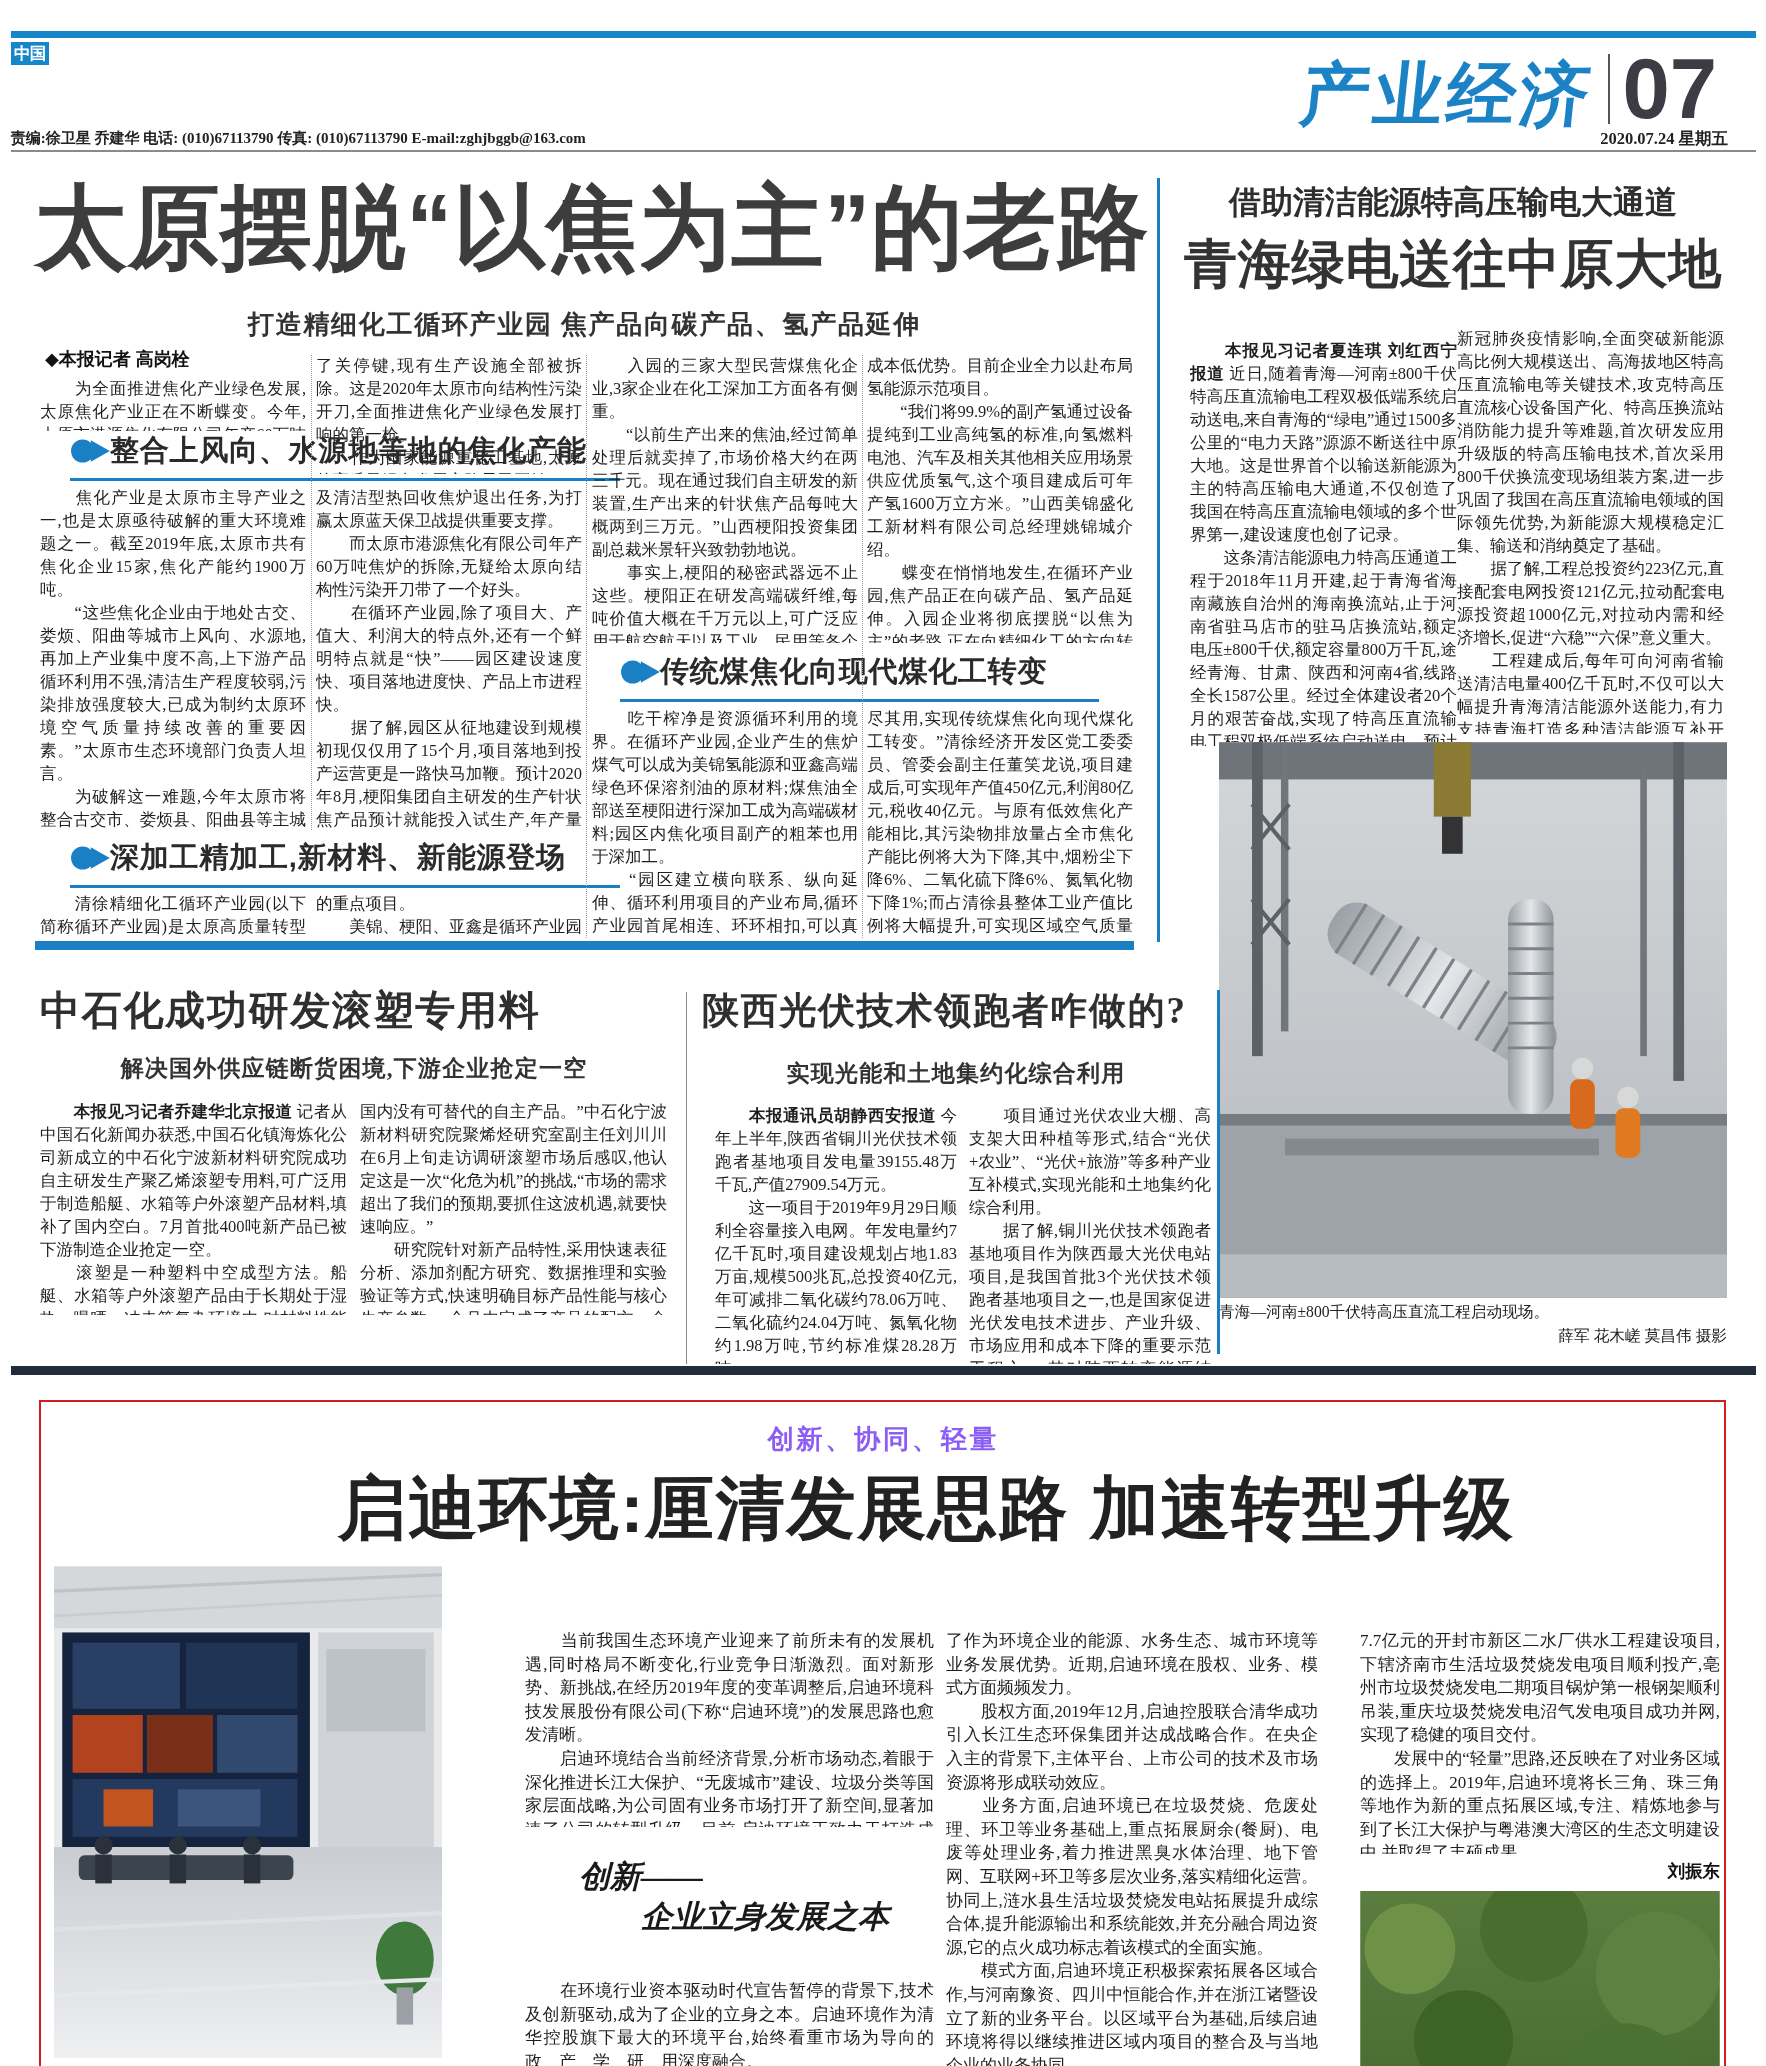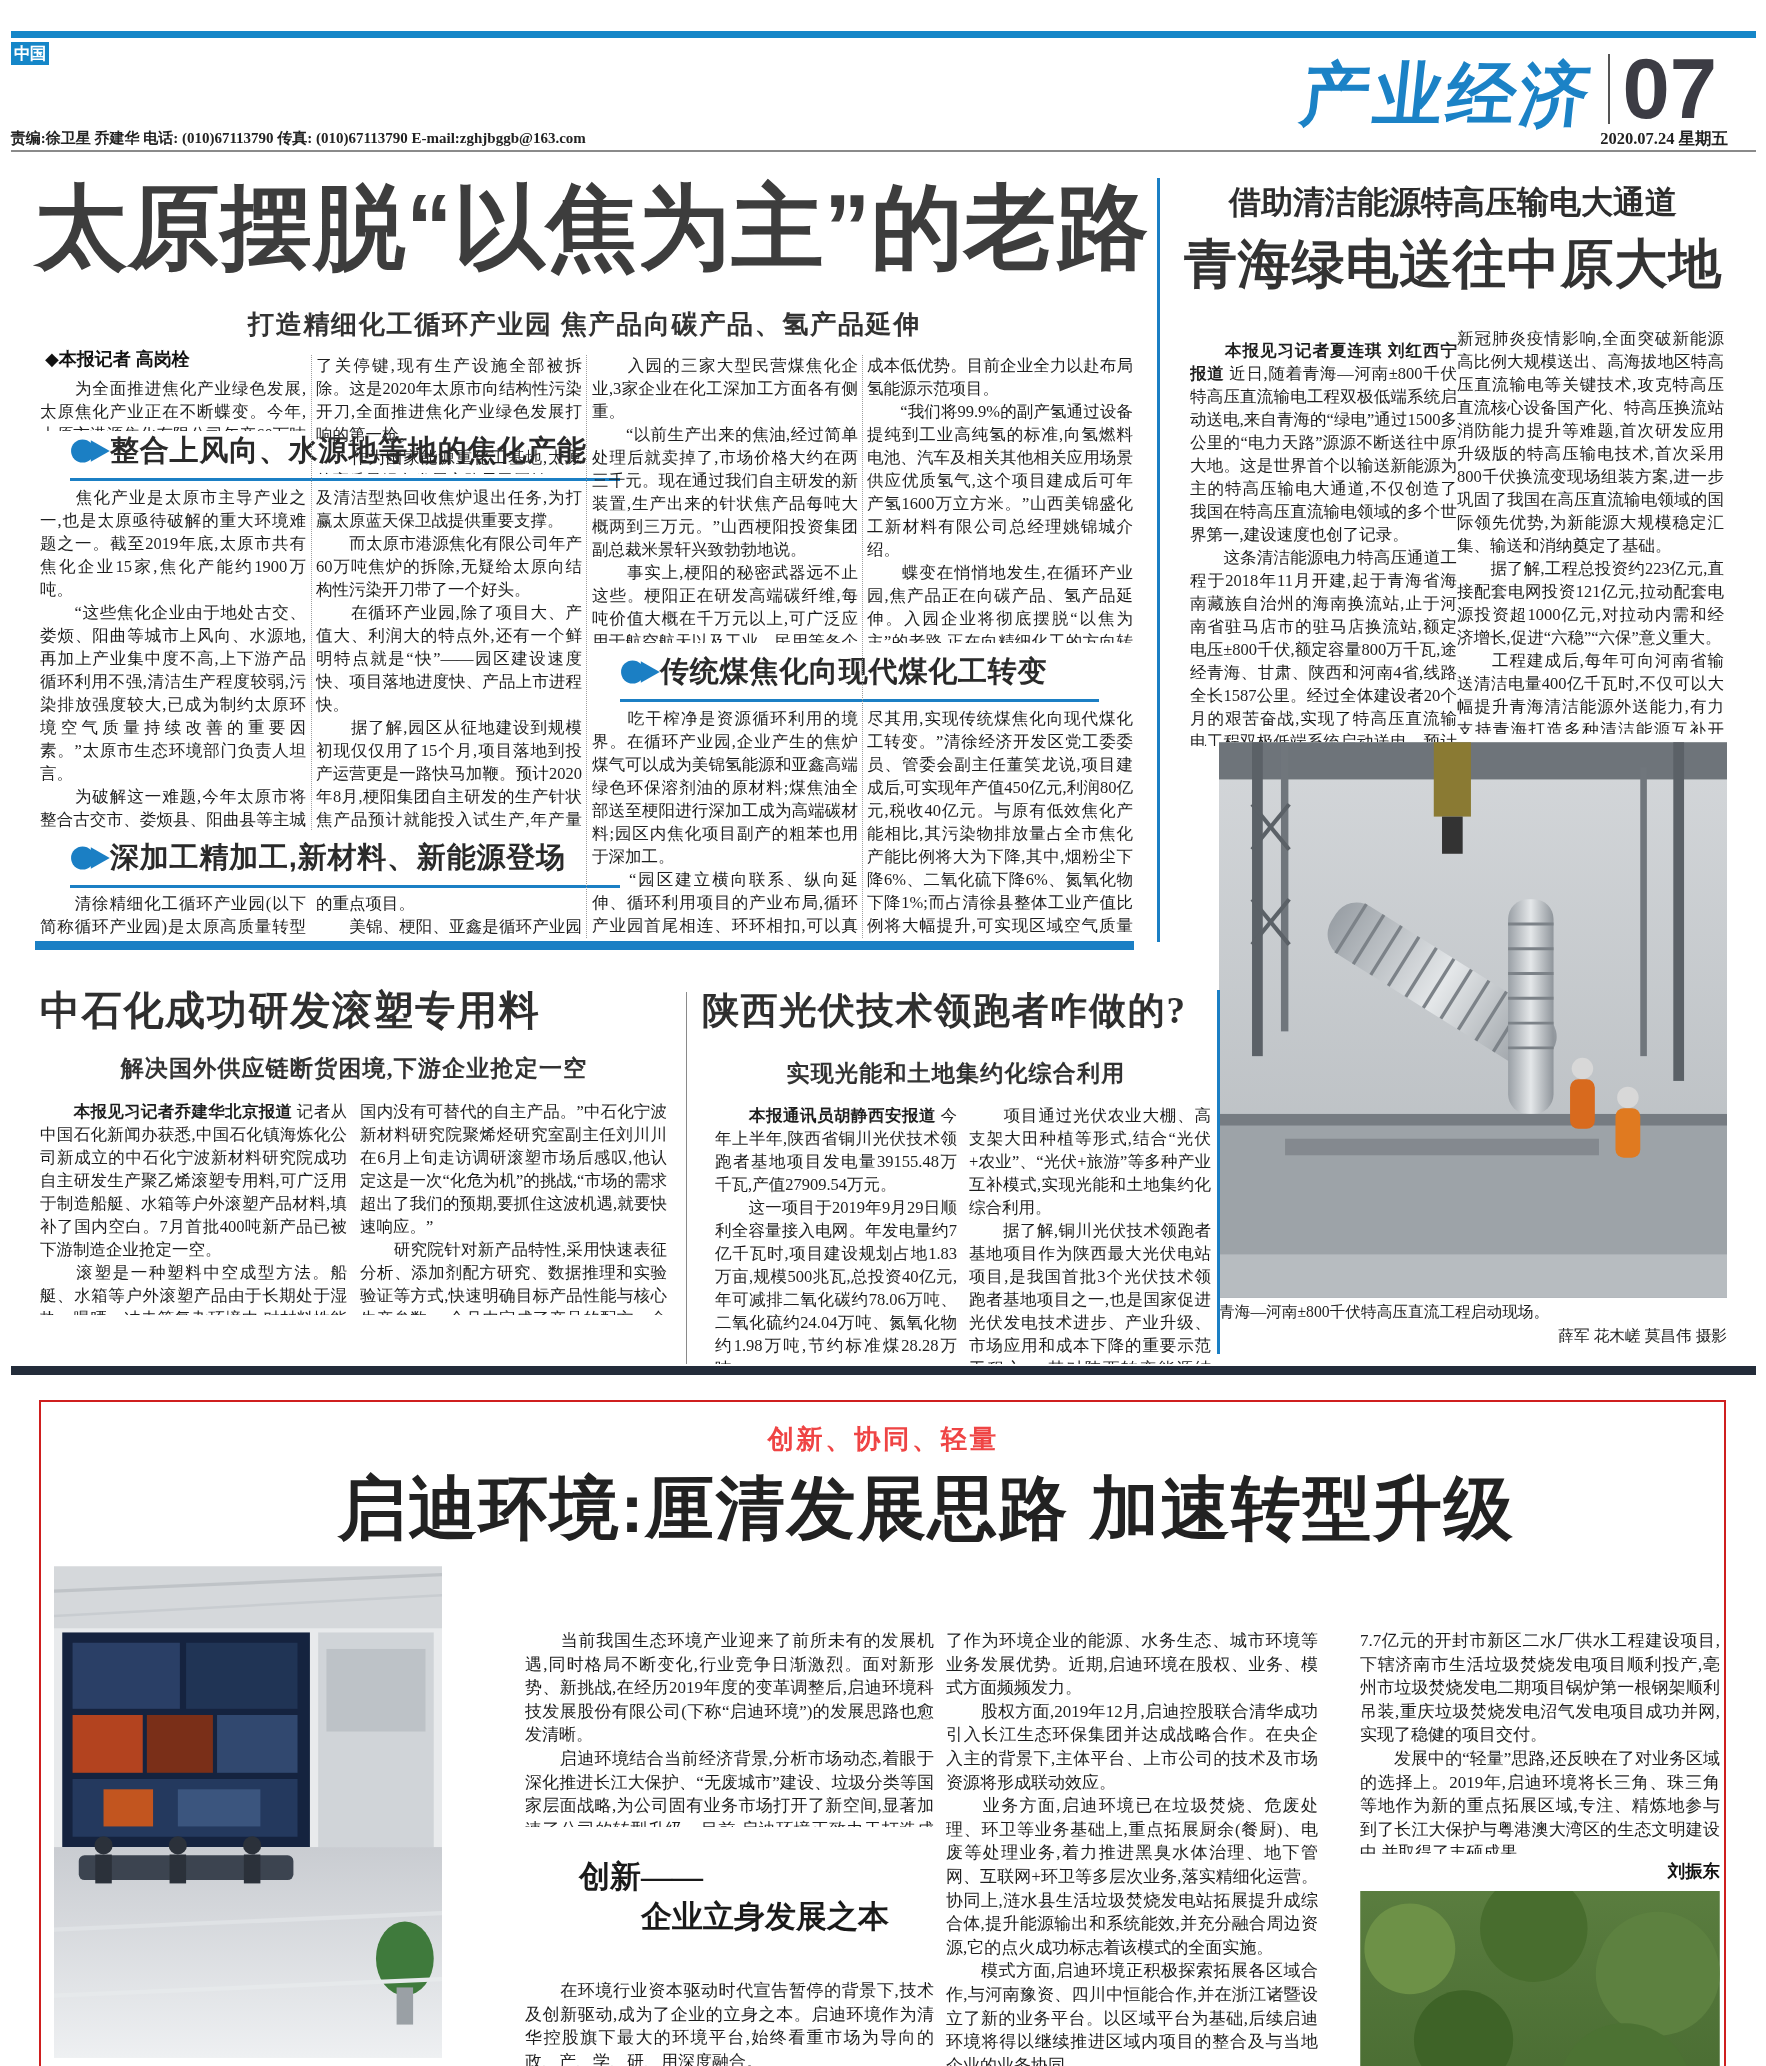--- a/index.html
+++ b/index.html
@@ -46,21 +46,21 @@
   .photocap{font-size:15.7px;color:#222;}
 
   
   .m-headline{font-weight:bold;font-size:40px;color:#2f2f2f;letter-spacing:1.7px;white-space:nowrap;}
   .m-subhead{font-weight:bold;font-size:23px;color:#333;text-align:center;letter-spacing:1.2px;}
   .grayvert{width:1.2px;background:#8a8a8a;}
 
   
   .redbox{left:39px;top:1400px;width:1683px;height:1066px;border:2.5px solid #cf1f1f;}
   .b-kicker{left:39px;top:1422px;width:1688px;text-align:center;
-        font-family:"Liberation Sans","DejaVu Sans",sans-serif;font-weight:bold;font-size:26.4px;color:#ef4444;letter-spacing:2.5px;}
+        font-family:"Liberation Sans","DejaVu Sans",sans-serif;font-weight:bold;font-size:26.4px;color:#8b5cf6;letter-spacing:2.5px;}
   .b-headline{left:39px;top:1463px;width:1688px;text-align:center;
         font-family:"Liberation Sans","DejaVu Sans",sans-serif;font-weight:bold;
         font-size:69px;color:#222;letter-spacing:1.7px;white-space:nowrap;padding-left:43px;}
   .subsub{font-weight:bold;font-size:31px;line-height:40px;color:#1a1a1a;white-space:pre-line;}
   .author{font-weight:bold;font-size:17.4px;color:#111;text-align:right;}
   svg{display:block;}
 </style>
 </head>
 <body>
 
@@ -264,21 +264,21 @@
         <rect x="460" y="698" width="40" height="70" fill="#2b313a"></rect>
       <ellipse cx="850" cy="950" rx="70" ry="90" fill="#3f7a3c"></ellipse>
       <rect x="830" y="1020" width="40" height="90" fill="#9aa0a5"></rect>
       <line x1="0" y1="880" x2="940" y2="840" stroke="#dfe2e5" stroke-width="10"></line>
       <line x1="0" y1="1040" x2="940" y2="1000" stroke="#e6e9eb" stroke-width="10"></line>
     </svg>
   </div>
 
   <div class="abs bodytxt" style="left:525px;top:1629px;width:409px;height:198px;font-size:17px;line-height:23.6px;">　　当前我国生态环境产业迎来了前所未有的发展机遇,同时格局不断变化,行业竞争日渐激烈。面对新形势、新挑战,在经历2019年度的变革调整后,启迪环境科技发展股份有限公司(下称“启迪环境”)的发展思路也愈发清晰。
 　　启迪环境结合当前经济背景,分析市场动态,着眼于深化推进长江大保护、“无废城市”建设、垃圾分类等国家层面战略,为公司固有业务市场打开了新空间,显著加速了公司的转型升级。目前,启迪环境正致力于打造成为“技术+服务”驱动的轻量级全产业链环境综合治理服务商。</div>
-  <div class="abs subsub" style="left:579px;top:1857px;width:355px;">创新——
+  <div class="abs subsub" style="left:579px;top:1857px;width:355px;font-style:italic;">创新——
 　　企业立身发展之本</div>
   <div class="abs bodytxt" style="left:525px;top:1979px;width:409px;height:368px;font-size:17px;line-height:23.6px;">　　在环境行业资本驱动时代宣告暂停的背景下,技术及创新驱动,成为了企业的立身之本。启迪环境作为清华控股旗下最大的环境平台,始终看重市场为导向的政、产、学、研、用深度融合。
 　　近年来,启迪环境愈发强调通过技术创新和模式创新实现企业的可持续发展,形成了多维电泳污水深度除磷技术、水力旋流技术、FBC流态化生物载体技术、多功能生物质颗粒成型及供热技术、易腐垃圾高压挤压干湿分离技术、危废卧式回转窑焚烧技术、医废立式热解炉技术、新能源环卫车系列等一批具有系列创新成果。
 　　此外,为提升项目质量,启迪环境还尝试通过设备更新、技术改进、流程再造、管理创新等措施,以及提升员工应会应知技能、激发员工内在动力热情、采纳员工合理化建议等手段,开展基层工作实践和存量项目改造的创新热潮。
 　　企业的创新理念直接体现在了业务拓展及经营效益上。今年6月,在工信部发布的《新能源汽车推广应用推荐车型目录》(2020年第7批)中,合加汽车共计23款车型入选。在“国五”转“国六”政策的影响下,公司以核心技术解决方案实现双平台标准的切换,并已开发出L4级无人驾驶主流环卫车产品,实现多场景应用。从启迪环境近两年的发展情况看,受益于技术创新优势,公司项目整体运营水平已有显著提升。</div>
 
   <div class="abs bodytxt" style="left:946px;top:1629px;width:372px;height:523px;font-size:17px;line-height:23.6px;">了作为环境企业的能源、水务生态、城市环境等业务发展优势。近期,启迪环境在股权、业务、模式方面频频发力。
 　　股权方面,2019年12月,启迪控股联合清华成功引入长江生态环保集团并达成战略合作。在央企入主的背景下,主体平台、上市公司的技术及市场资源将形成联动效应。
 　　业务方面,启迪环境已在垃圾焚烧、危废处理、环卫等业务基础上,重点拓展厨余(餐厨)、电废等处理业务,着力推进黑臭水体治理、地下管网、互联网+环卫等多层次业务,落实精细化运营。协同上,涟水县生活垃圾焚烧发电站拓展提升成综合体,提升能源输出和系统能效,并充分融合周边资源,它的点火成功标志着该模式的全面实施。
 　　模式方面,启迪环境正积极探索拓展各区域合作,与河南豫资、四川中恒能合作,并在浙江诸暨设立了新的业务平台。以区域平台为基础,后续启迪环境将得以继续推进区域内项目的整合及与当地企业的业务协同。</div>

